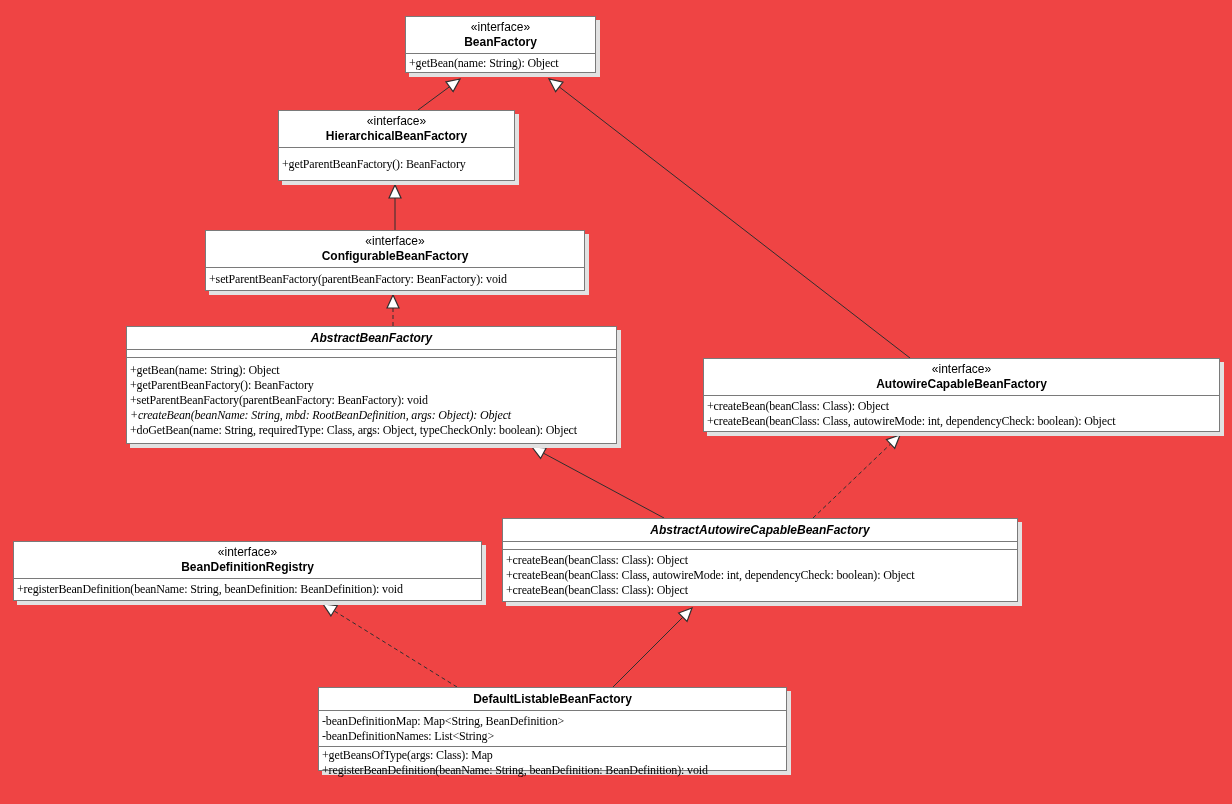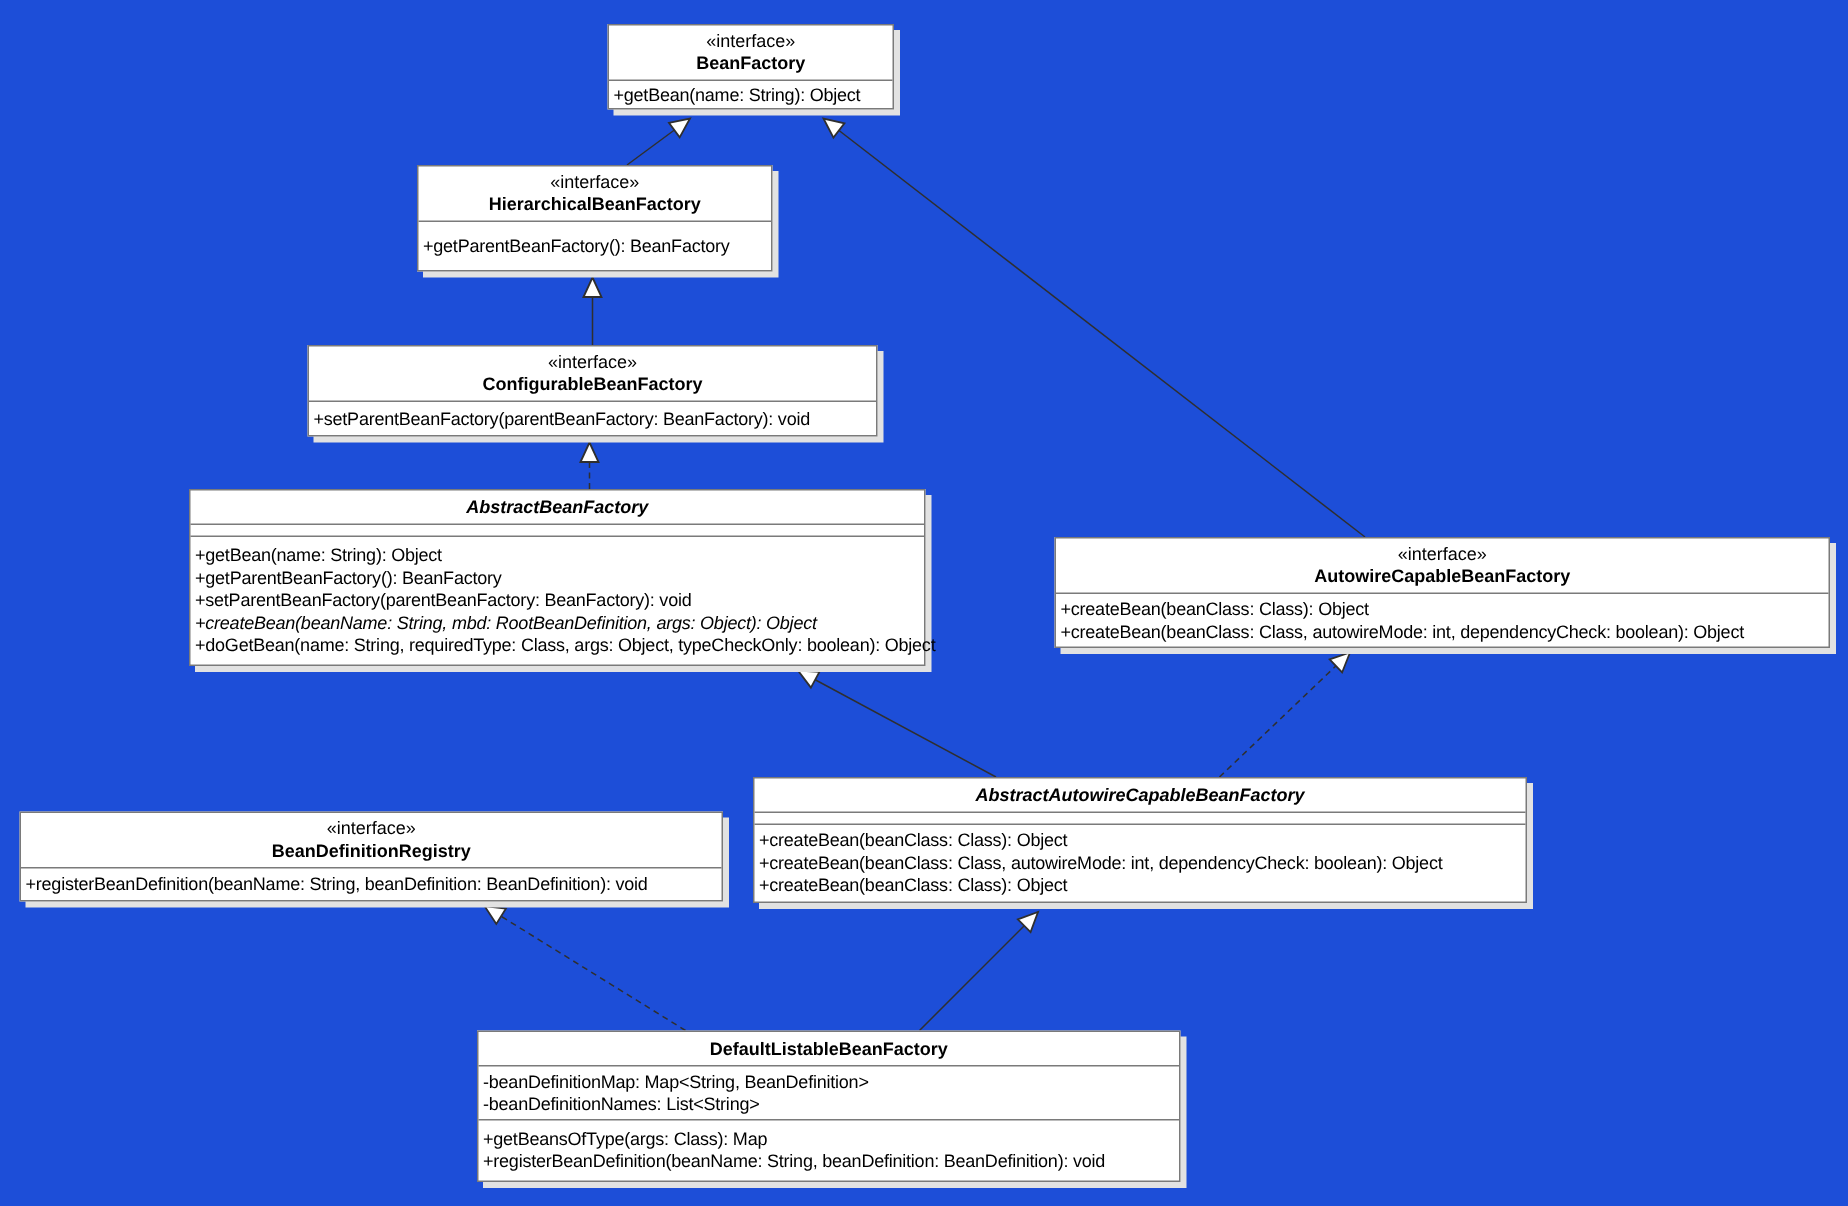--- a/index.html
+++ b/index.html
@@ -1,17 +1,17 @@
 <!DOCTYPE html>
 <html><head>
 <meta charset="utf-8">
 <style>
   html, body { margin:0; padding:0; background:#ffffff; }
   body { width:1232px; height:804px; font-family:"Liberation Sans","DejaVu Sans",sans-serif; color:#000; }
-  .canvas { position:relative; width:1232px; height:804px; background:#1d4ed8; overflow:hidden; }
+  .canvas { position:relative; width:1232px; height:804px; background:#ef4444; overflow:hidden; }
   svg.wires { position:absolute; left:0; top:0; width:1232px; height:804px; }
 
   .uml-box {
     position:absolute;
     box-sizing:border-box;
     background:#ffffff;
     border:1px solid #7a7a7a;
     box-shadow:4px 4px 0 #e2e2e2;
     display:flex;
     flex-direction:column;
@@ -23,21 +23,21 @@
   }
   .uml-title.t2 { height:36px; }
   .uml-title.t1 { height:22px; }
   .stereotype { font-size:12px; }
   .cls-name { font-weight:bold; font-size:12px; }
   .abstract .cls-name { font-style:italic; }
   .uml-attrs, .uml-methods { border-top:1px solid #7a7a7a; }
   .uml-attrs { flex:0 0 auto; padding:3px 3px 2px 3px; }
   .uml-attrs.empty { height:7px; padding:0; }
   .uml-methods { flex:1 1 auto; display:flex; flex-direction:column; justify-content:center; padding:1px 2px 1px 3px; }
-  .member { line-height:15px; white-space:nowrap; letter-spacing:-0.15px; }
+  .member { line-height:15px; white-space:nowrap; letter-spacing:-0.15px;font-family:Liberation Serif, serif; }
   .member.italic { font-style:italic; }
 </style>
 </head>
 <body>
 
 <div class="canvas">
 
   <svg class="wires" viewBox="0 0 1232 804">
     <defs>
       <marker id="gen" markerWidth="18" markerHeight="16" refX="14" refY="7.5" orient="auto" markerUnits="userSpaceOnUse">
@@ -124,21 +124,21 @@
   <div class="uml-box" style="left:13px;top:541px;width:469px;height:60px;">
     <div class="uml-title t2">
       <div class="stereotype">«interface»</div>
       <div class="cls-name">BeanDefinitionRegistry</div>
     </div>
     <div class="uml-methods">
       <div class="member">+registerBeanDefinition(beanName: String, beanDefinition: BeanDefinition): void</div>
     </div>
   </div>
 
-  <div class="uml-box" style="left:318px;top:687px;width:469px;height:101px;">
+  <div class="uml-box" style="left:318px;top:687px;width:469px;height:84px;">
     <div class="uml-title t1">
       <div class="cls-name">DefaultListableBeanFactory</div>
     </div>
     <div class="uml-attrs">
       <div class="member">-beanDefinitionMap: Map&lt;String, BeanDefinition&gt;</div>
       <div class="member">-beanDefinitionNames: List&lt;String&gt;</div>
     </div>
     <div class="uml-methods">
       <div class="member">+getBeansOfType(args: Class): Map</div>
       <div class="member">+registerBeanDefinition(beanName: String, beanDefinition: BeanDefinition): void</div>

